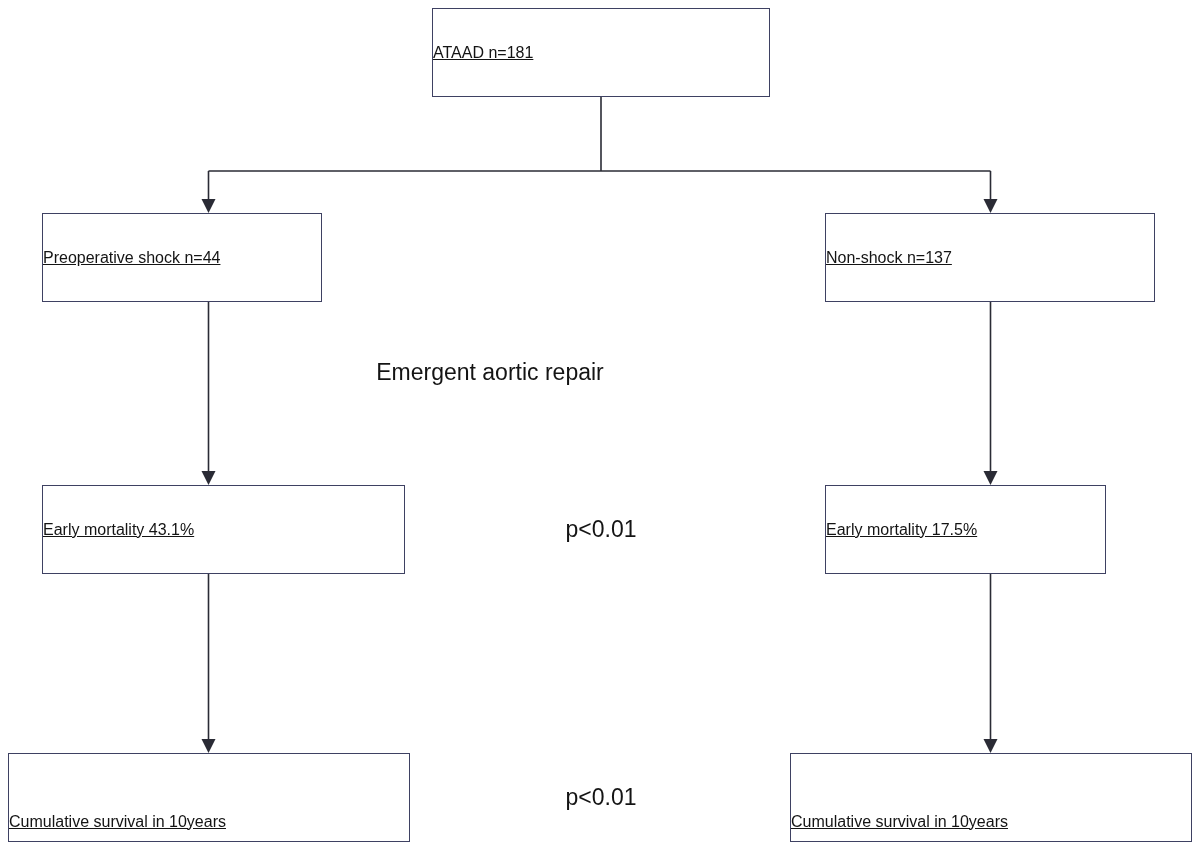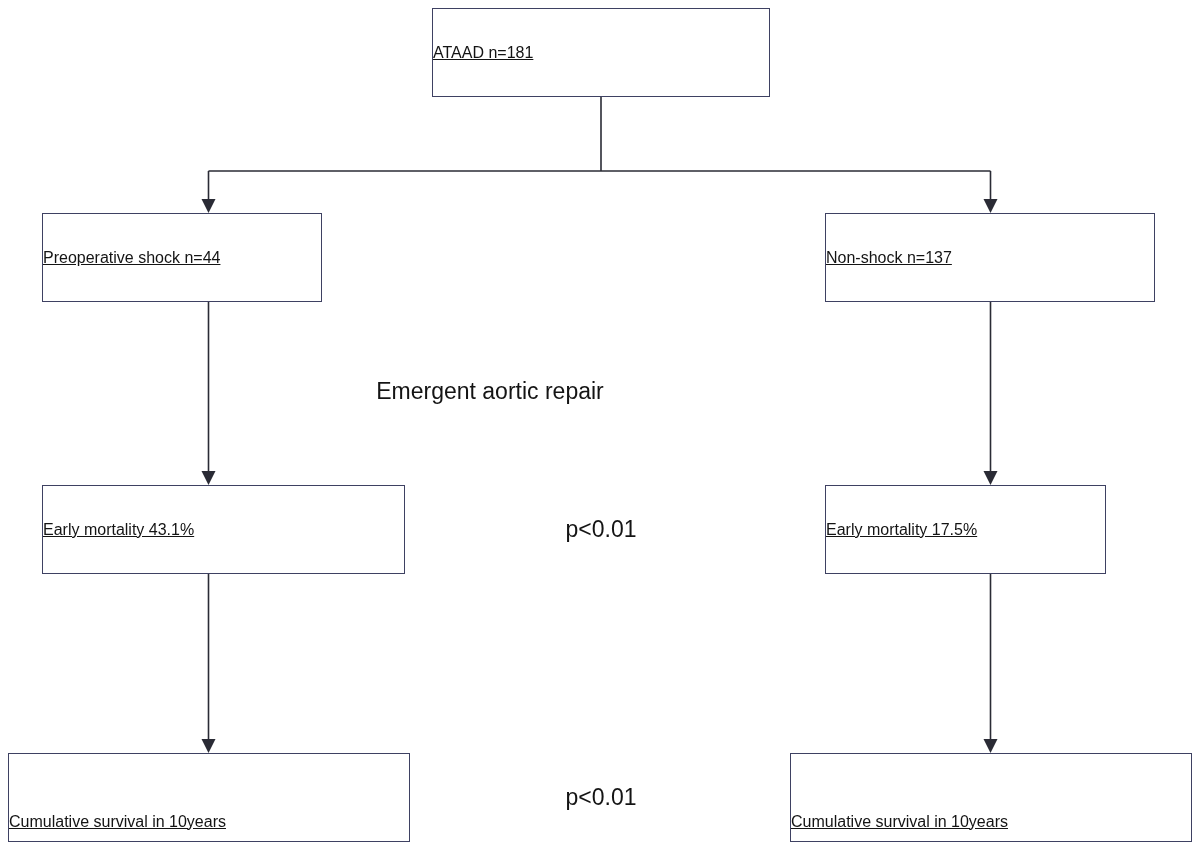--- a/index.html
+++ b/index.html
@@ -60,21 +60,21 @@
     color: var(--text);
   }
   
   .box-root        { left: 432px; top: 8px;   width: 338px; height: 89px; }
   .box-shock       { left: 42px;  top: 213px; width: 280px; height: 89px; }
   .box-nonshock    { left: 825px; top: 213px; width: 330px; height: 89px; }
   .box-mort-left   { left: 42px;  top: 485px; width: 363px; height: 89px; }
   .box-mort-right  { left: 825px; top: 485px; width: 281px; height: 89px; }
   .box-surv-left   { left: 8px;   top: 753px; width: 402px; height: 89px; }
   .box-surv-right  { left: 790px; top: 753px; width: 402px; height: 89px; }
-  .label-repair    { left: 0;     top: 376px; width: 980px; height: 30px; }
+  .label-repair    { left: 0;     top: 357px; width: 980px; height: 30px; }
   .label-p-mort    { left: 432px; top: 485px; width: 338px; height: 89px; }
   .label-p-surv    { left: 432px; top: 753px; width: 338px; height: 89px; }
 </style>
 </head>
 <body>
 
 <div class="canvas">
 
   <svg class="connectors" viewBox="0 0 1200 852" xmlns="http://www.w3.org/2000/svg" aria-hidden="true">
 

